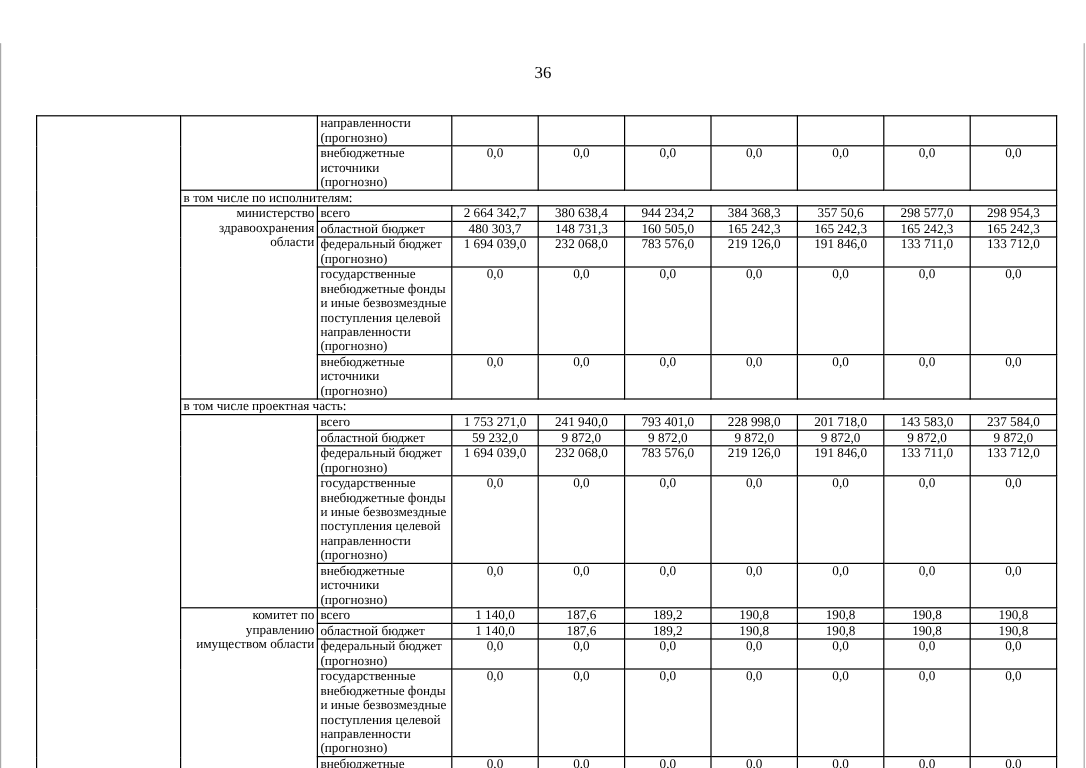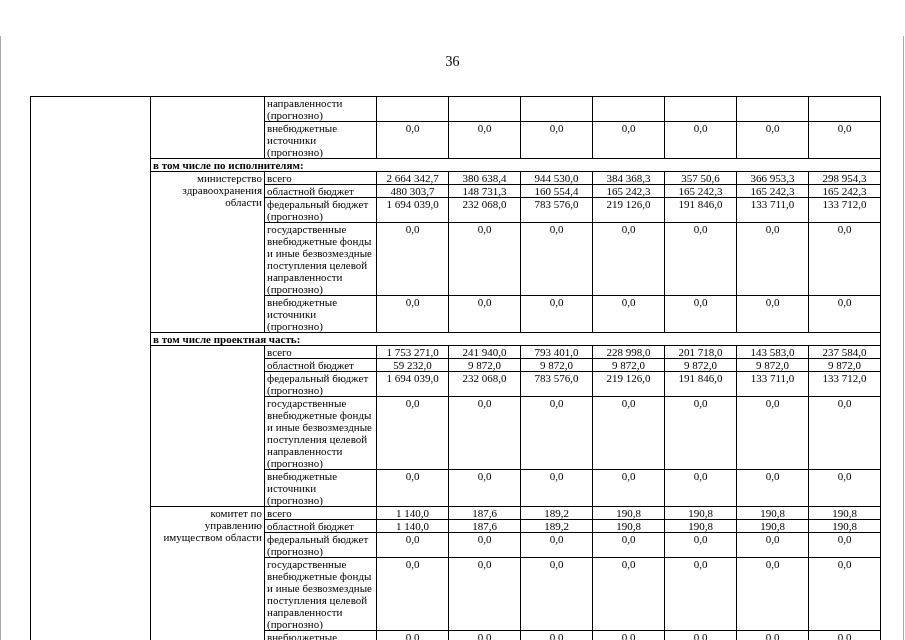--- a/index.html
+++ b/index.html
@@ -48,21 +48,21 @@
     padding: 0 2px;
     vertical-align: top;
     line-height: 12px;
     overflow: hidden;
     word-wrap: break-word;
   }
   td.left-empty   { }
   td.executor     { text-align: right; }
   td.source-label { text-align: left; }
   td.value        { text-align: center; }
-  td.section      { text-align: left; font-weight: bold; padding-left: 3px; }
+  td.section      { text-align: left; font-weight: normal; padding-left: 3px; }
 </style>
 </head>
 <body>
 
 <div class="page">
   <div class="scan-edge left"></div>
   <div class="scan-edge right"></div>
   <div class="scan-edge bottom"></div>
 
   <div class="page-number">36</div>
@@ -105,31 +105,31 @@
             <td class="value">0,0</td>
           </tr>
           <tr>
             <td class="section" colspan="9">в том числе по исполнителям:</td>
           </tr>
           <tr>
             <td class="executor" rowspan="5">министерство здравоохранения области</td>
             <td class="source-label">всего</td>
             <td class="value">2 664 342,7</td>
             <td class="value">380 638,4</td>
-            <td class="value">944 530,0</td>
+            <td class="value">944 234,2</td>
             <td class="value">384 368,3</td>
             <td class="value">357 50,6</td>
-            <td class="value">366 953,3</td>
+            <td class="value">298 577,0</td>
             <td class="value">298 954,3</td>
           </tr>
           <tr>
             <td class="source-label">областной бюджет</td>
             <td class="value">480 303,7</td>
             <td class="value">148 731,3</td>
-            <td class="value">160 554,4</td>
+            <td class="value">160 505,0</td>
             <td class="value">165 242,3</td>
             <td class="value">165 242,3</td>
             <td class="value">165 242,3</td>
             <td class="value">165 242,3</td>
           </tr>
           <tr>
             <td class="source-label">федеральный бюджет (прогнозно)</td>
             <td class="value">1 694 039,0</td>
             <td class="value">232 068,0</td>
             <td class="value">783 576,0</td>

